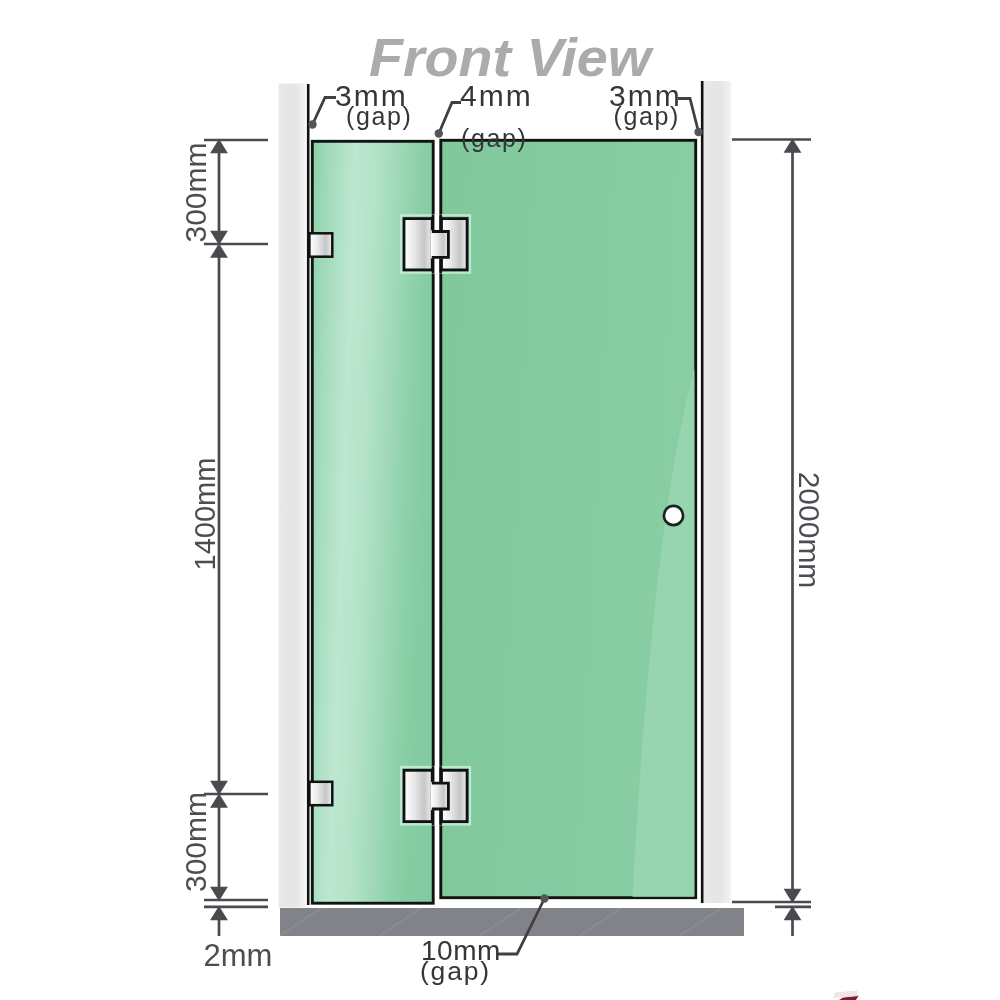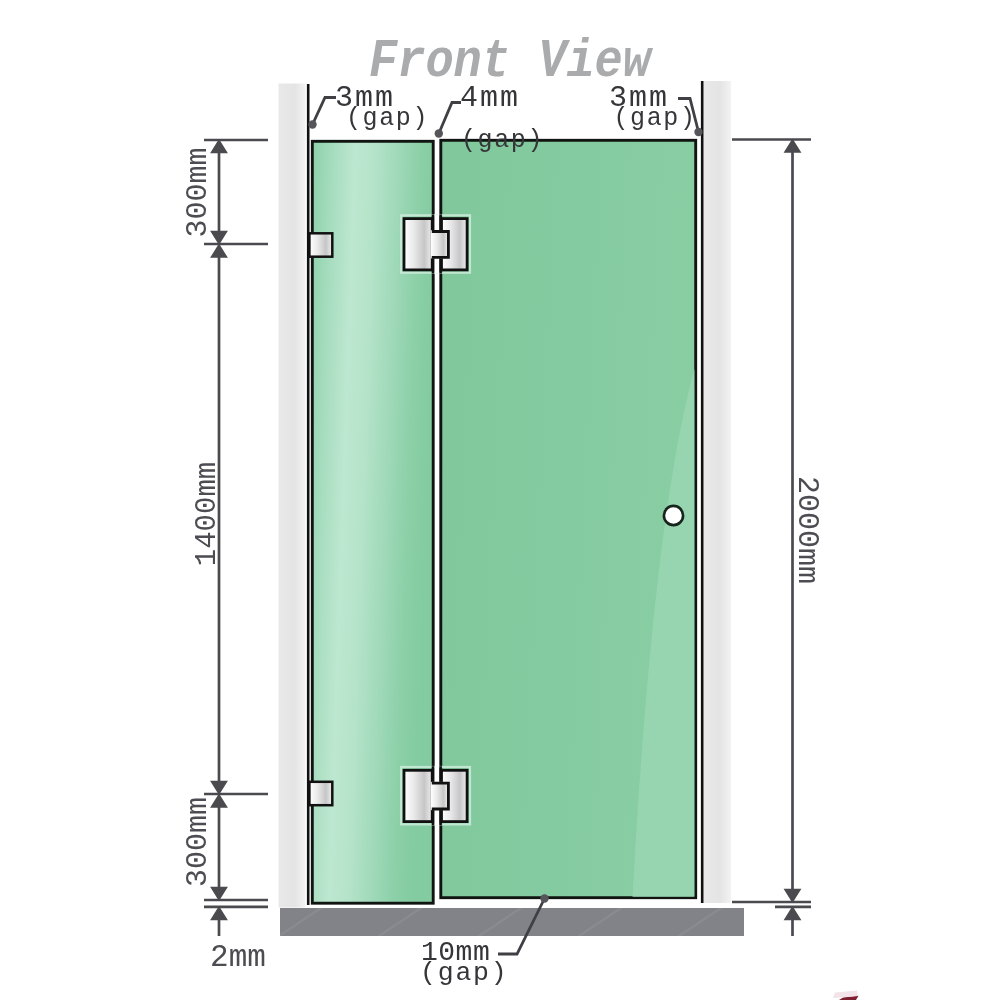--- a/index.html
+++ b/index.html
@@ -1,17 +1,17 @@
 <!DOCTYPE html>
 <html><head>
 <meta charset="utf-8">
 <style>
   html,body{margin:0;padding:0;background:#ffffff;}
   #stage{position:relative;width:1000px;height:1000px;background:#ffffff;overflow:hidden;
-         font-family:Liberation Mono, monospace;}
+         font-family:Liberation Sans, sans-serif;}
   svg{position:absolute;left:0;top:0;}
 </style>
 </head>
 <body>
 <div id="stage">
 <svg width="1000" height="1000" viewBox="0 0 1000 1000">
   <defs>
     <linearGradient id="wallg" x1="0" y1="0" x2="1" y2="0">
       <stop offset="0" stop-color="#e9e9e9"></stop>
       <stop offset="0.6" stop-color="#e4e4e4"></stop>

